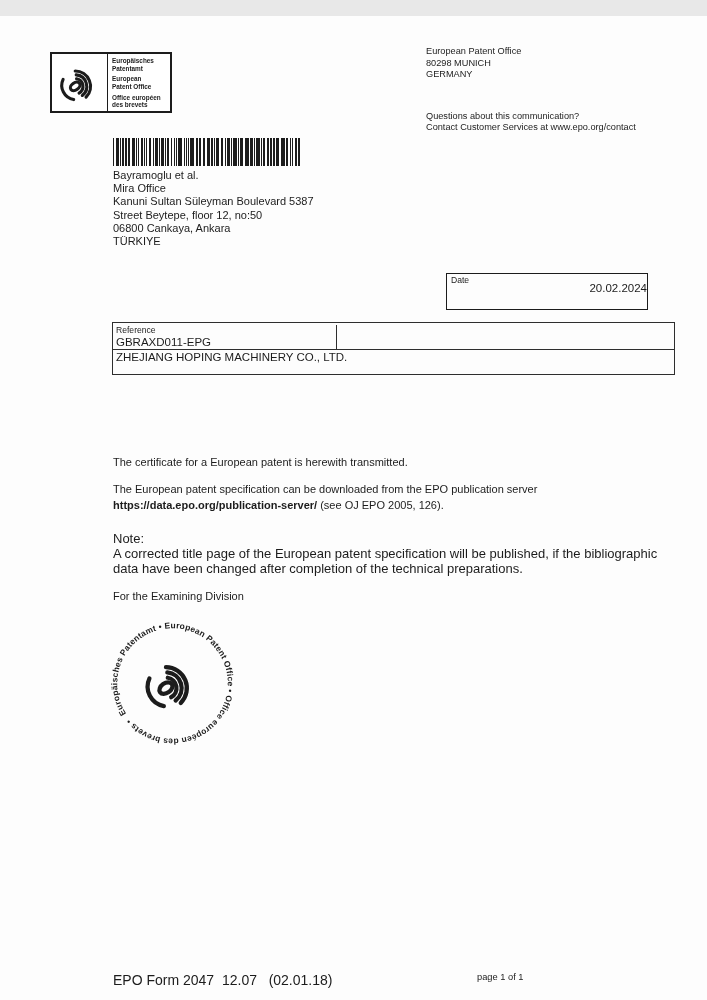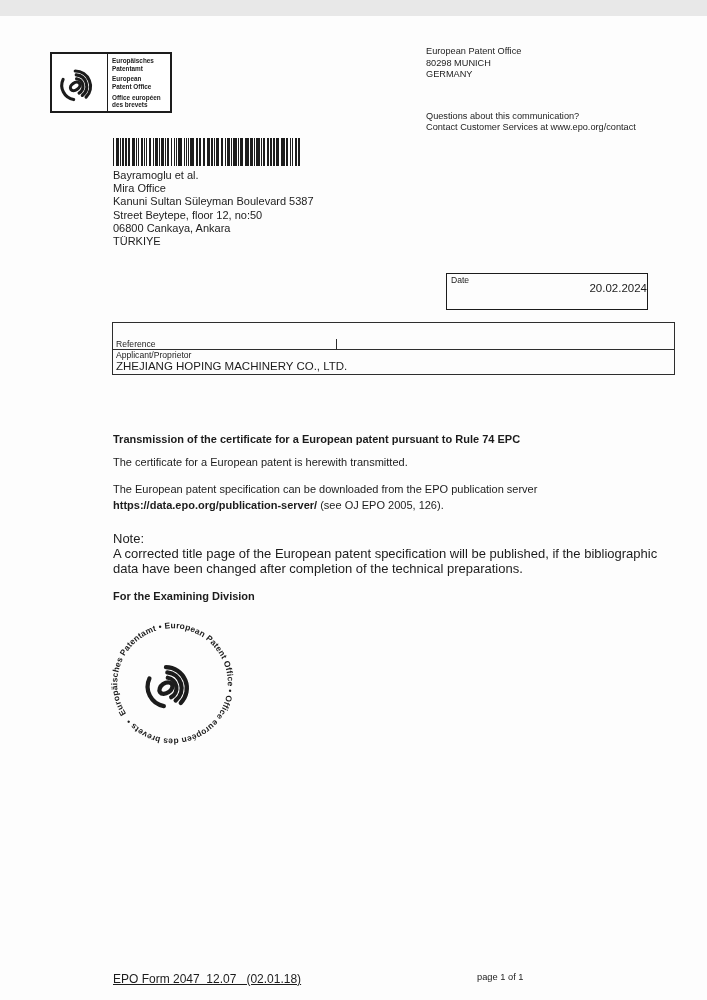--- a/index.html
+++ b/index.html
@@ -49,28 +49,28 @@
   .rt-right { flex:1; }
   .rt-row2 { height:24px; padding:1px 0 0 3px; }
   .rt-label { font-size:8.6px; line-height:1.1; }
   .rt-value { font-size:11.5px; line-height:1.15; }
 
   
   .body-title { position:absolute; left:113px; top:417px; width:566px; font-size:11px; font-weight:bold; }
   .body-p1 { position:absolute; left:113px; top:440px; width:566px; font-size:11px; }
   .body-p2 { position:absolute; left:113px; top:466px; width:566px; font-size:11px; line-height:15.5px; }
   .body-note { position:absolute; left:113px; top:515px; width:566px; font-size:13px; line-height:15.2px; }
-  .body-signoff { position:absolute; left:113px; top:574px; font-size:11px; font-weight:bold; }
+  .body-signoff { position:absolute; left:113px; top:574px; font-size:11px; font-weight:normal; }
 
   
   .seal { position:absolute; left:106px; top:601px; width:133px; height:133px; }
   .seal text { font-family:"Liberation Sans","DejaVu Sans",sans-serif; font-weight:bold; }
 
   
-  .footer-left { position:absolute; left:113px; top:956px; font-size:12px; white-space:pre;text-decoration:underline; }
+  .footer-left { position:absolute; left:113px; top:956px; font-size:14px; white-space:pre; }
   .footer-right { position:absolute; left:477px; top:956px; font-size:9.3px; }
 </style>
 </head>
 <body>
 
 <svg width="0" height="0" style="position:absolute" aria-hidden="true">
   <symbol id="epo-swirl" viewBox="0 0 100 100">
     <g stroke="#1c1c1c" fill="none" stroke-linecap="round">
       <ellipse cx="40" cy="57" rx="11" ry="7.5" stroke-width="6.5" transform="rotate(-35 40 57)"></ellipse>
       <path d="M42.8 41.2 A16 16 0 0 1 48 70.9" stroke-width="6.5"></path>
@@ -173,29 +173,28 @@
 
   <div class="date-box">
     <span class="date-label">Date</span>
     <div class="date-value">20.02.2024</div>
   </div>
 
   <div class="ref-table">
     <div class="rt-row1">
       <div class="rt-cell rt-left">
         <div class="rt-label">Reference</div>
+        <div class="rt-value">GBRAXD011-EPG</div>
       </div>
     </div>
     <div class="rt-row2">
-      <div class="rt-label">Applicant/Proprietor</div>
       <div class="rt-value">ZHEJIANG HOPING MACHINERY CO., LTD.</div>
     </div>
   </div>
 
-  <div class="body-title">Transmission of the certificate for a European patent pursuant to Rule 74 EPC</div>
   <div class="body-p1">The certificate for a European patent is herewith transmitted.</div>
   <div class="body-p2">
     <div>The European patent specification can be downloaded from the EPO publication server</div>
     <div><b>https://data.epo.org/publication-server/</b><span> (see OJ EPO 2005, 126).</span></div>
   </div>
   <div class="body-note">
     <div>Note:</div>
     <div>A corrected title page of the European patent specification will be published, if the bibliographic data have been changed after completion of the technical preparations.</div>
   </div>
   <div class="body-signoff">For the Examining Division</div>

